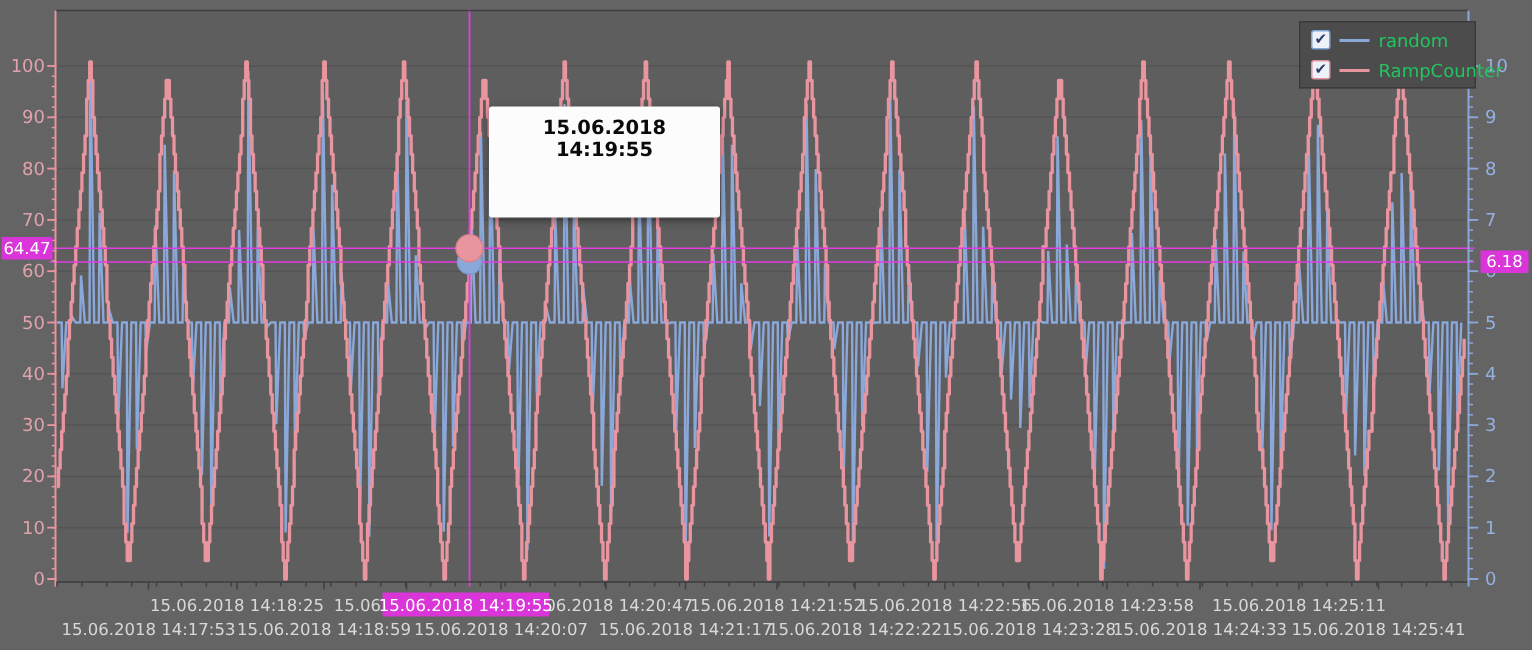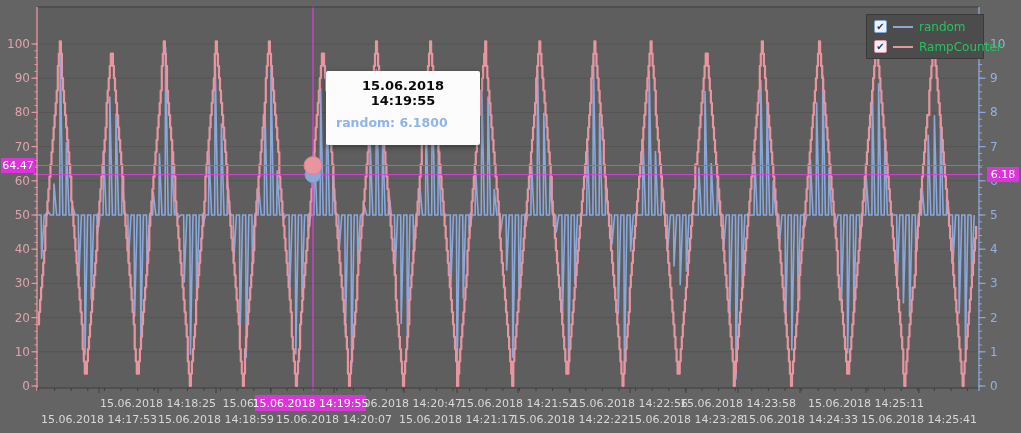--- a/index.html
+++ b/index.html
@@ -313,20 +313,19 @@
       <span class="cb cb-pink">
           <span class="check">✔</span>
         </span>
       <span class="ls ls-pink"></span>
       <span class="legend-label">RampCounter</span>
     </div>
   </div>
 
   <div class="tooltip">
     <div class="tt-title">15.06.2018 14:19:55</div>
-    <div class="tt-line tt-random">random: 6.1800</div>
   </div>
 
   <div class="hl hl-left">64.47</div>
   <div class="hl hl-right">6.18</div>
   <div class="hl hl-bottom">15.06.2018 14:19:55</div>
 
 </div>
 
 </body></html>

